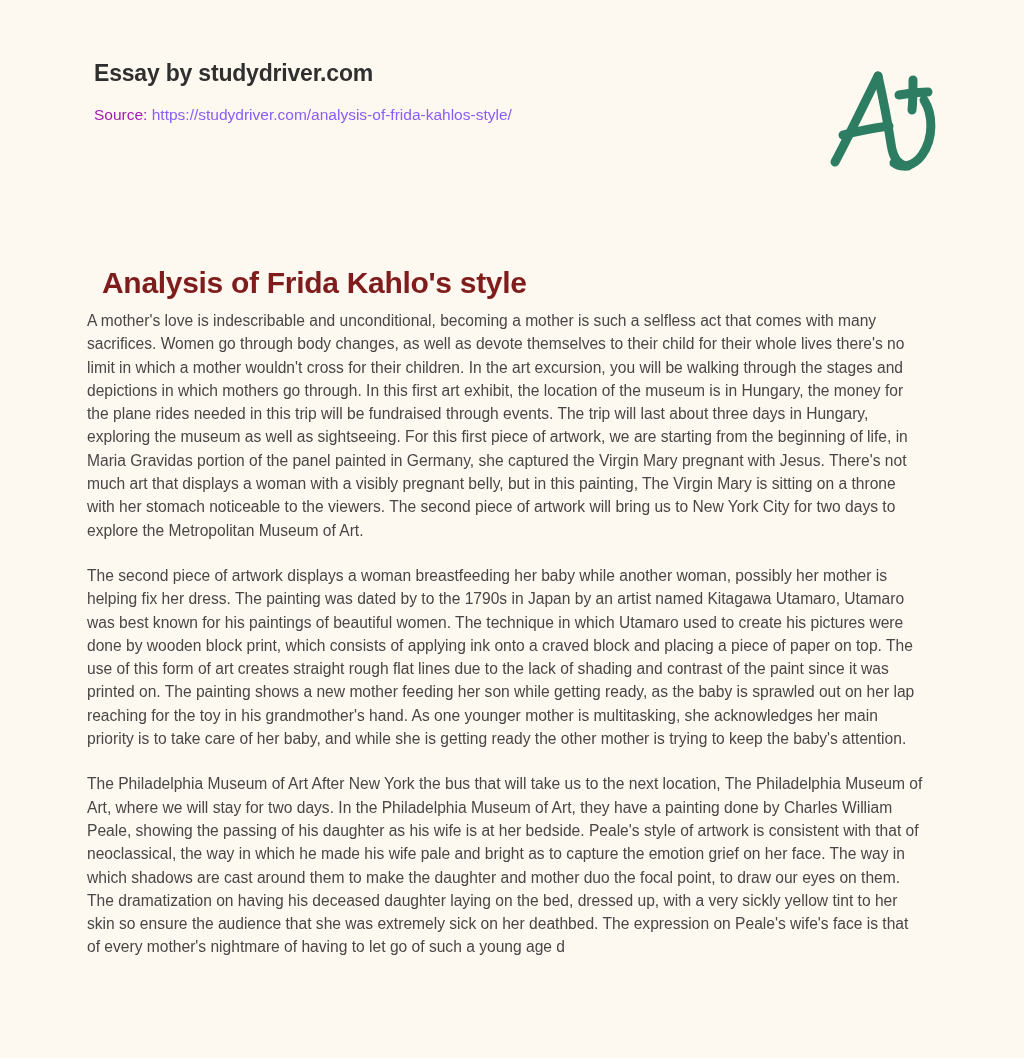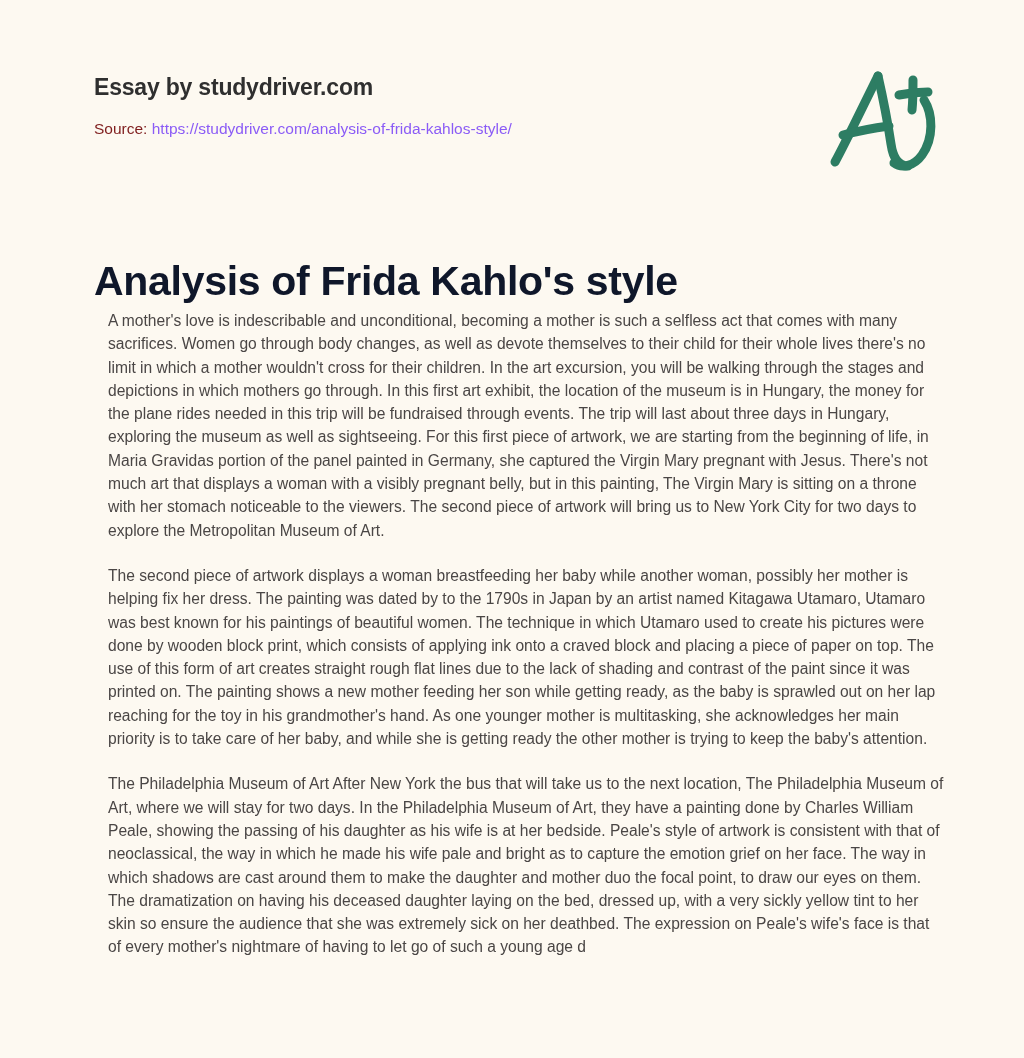--- a/index.html
+++ b/index.html
@@ -20,21 +20,21 @@
     position: relative;
     width: 1024px;
     height: 1058px;
     box-sizing: border-box;
   }
 
   
   .header {
     position: absolute;
     left: 94px;
-    top: 74px;
+    top: 60px;
     right: 94px;
     height: 120px;
   }
 
   .byline {
     font-size: 23px;
     font-weight: bold;
     color: #2f2f2f;
     letter-spacing: -0.2px;
     line-height: 1.2;
@@ -42,21 +42,21 @@
     padding: 0;
   }
 
   .source-line {
     margin-top: 17px;
     font-size: 15.5px;
     line-height: 1.3;
     white-space: nowrap;
   }
   .source-label {
-    color: #7f1d1d;
+    color: #a21caf;
   }
   .source-url {
     color: #8b5cf6;
     text-decoration: none;
   }
 
   
   .logo {
     position: absolute;
     right: 78px;
@@ -69,32 +69,32 @@
     width: 120px;
     height: 115px;
   }
 
   
   .essay-title {
     position: absolute;
     left: 94px;
     top: 256px;
     right: 94px;
-    font-size: 41px;
+    font-size: 30px;
     font-weight: bold;
-    color: #0f172a;
+    color: #7f1d1d;
     letter-spacing: -0.3px;
     line-height: 1.25;
-    margin: 0;
+    margin: 8px;
   }
 
   
   .article {
     position: absolute;
-    left: 108px;
+    left: 87px;
     top: 309px;
     width: 838px;
     height: 749px;
     overflow: hidden;
   }
 
   .article p {
     margin: 0 0 22px 0;
     font-size: 15.6px;
     line-height: 23.3px;

